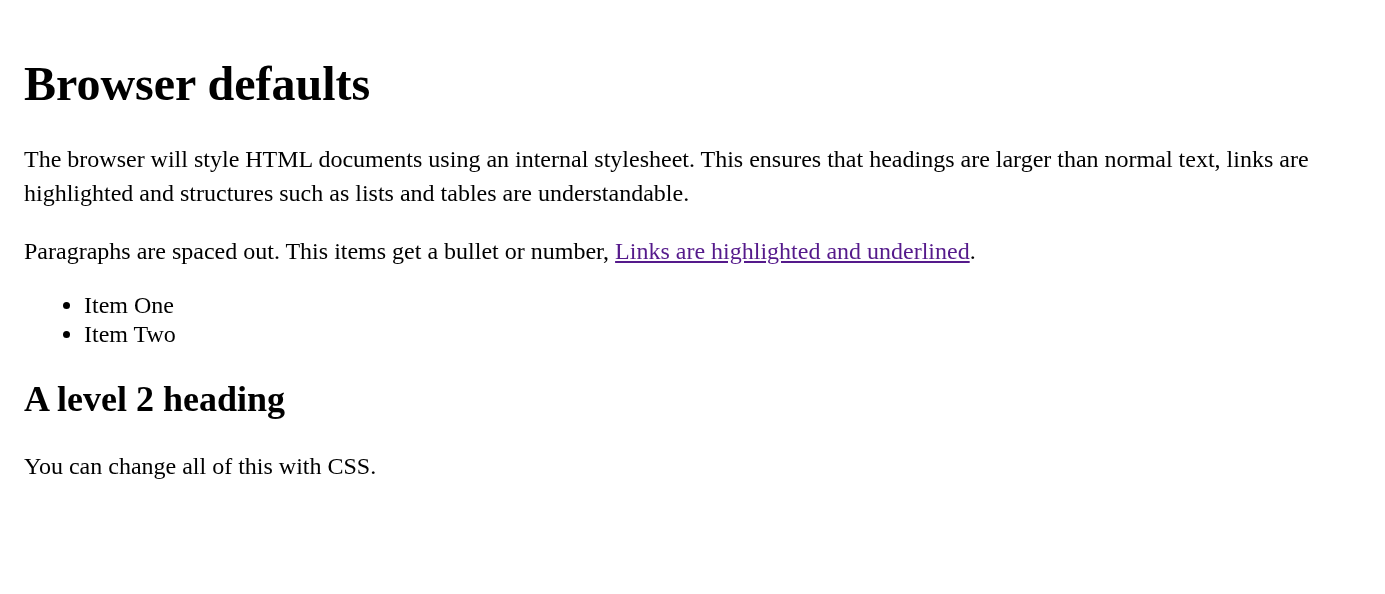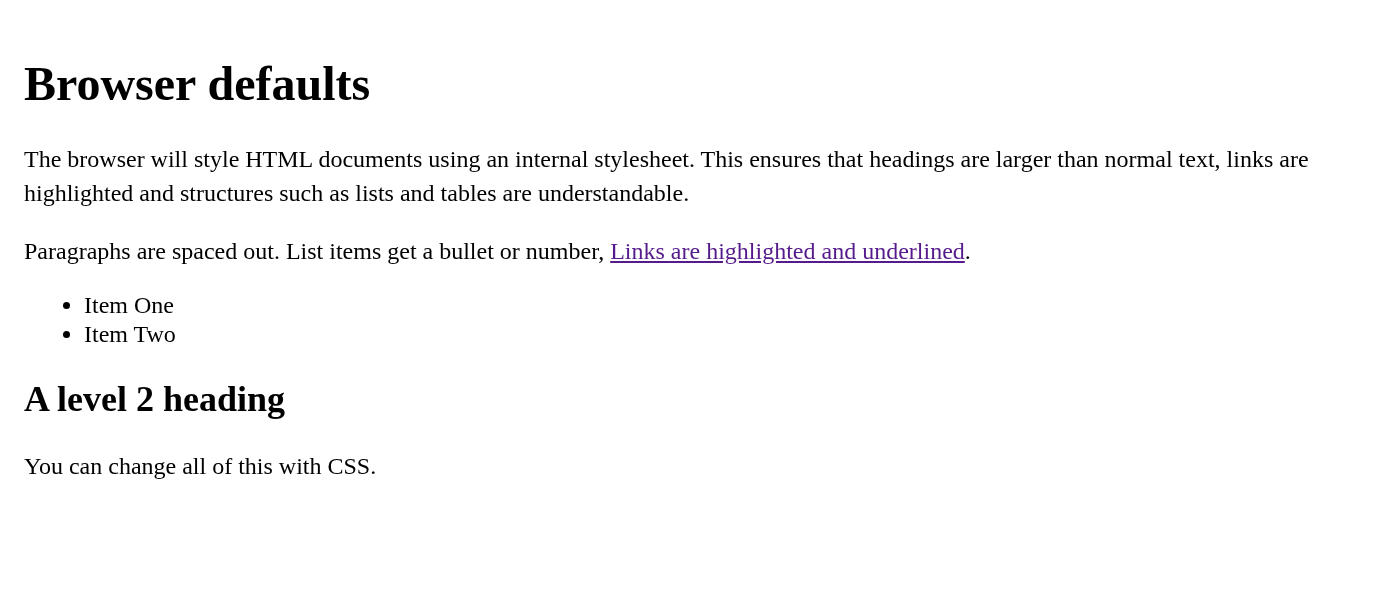--- a/index.html
+++ b/index.html
@@ -40,21 +40,21 @@
     }
   </style>
 </head>
 <body>
 
 <h1>Browser defaults</h1>
 
 <p>The browser will style HTML documents using an internal stylesheet. This ensures that headings are larger than normal text, links are highlighted and structures such as lists and tables are understandable.</p>
 
 <p>
-  <span>Paragraphs are spaced out. List items get a bullet or number, </span><a href="#">Links are highlighted and underlined</a><span>.</span>
+  <span>Paragraphs are spaced out. This items get a bullet or number, </span><a href="#">Links are highlighted and underlined</a><span>.</span>
 </p>
 
 <ul>
   <li>Item One</li>
   <li>Item Two</li>
 </ul>
 
 <h2>A level 2 heading</h2>
 
 <p>You can change all of this with CSS.</p>

